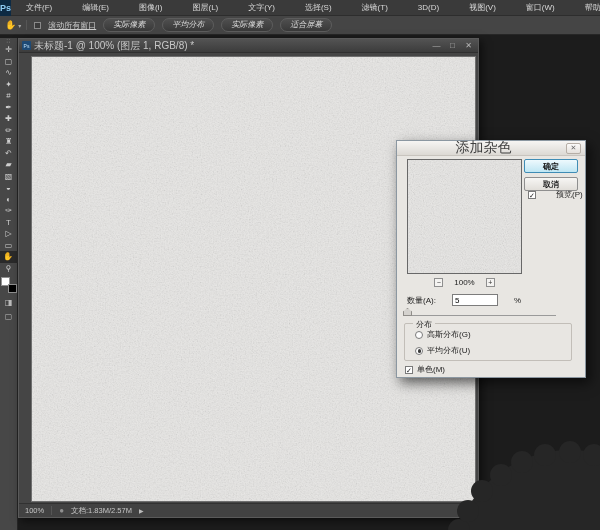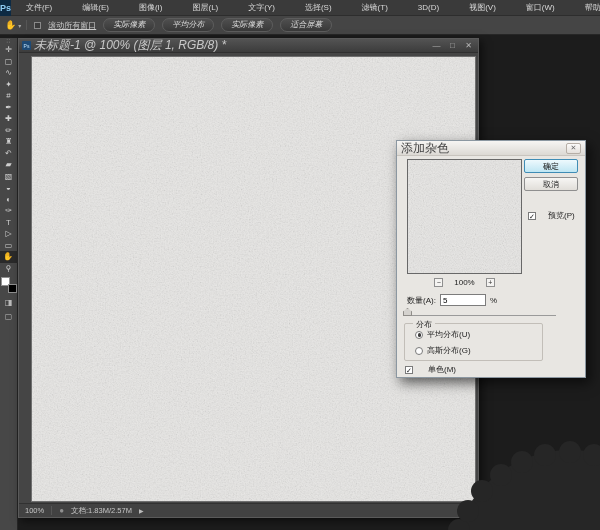--- a/index.html
+++ b/index.html
@@ -39,71 +39,71 @@
   .sw-fg { position:absolute; left:0; top:0; width:9px; height:9px; border:1px solid #909090; }
   .sw-bg { position:absolute; right:0; bottom:0; width:9px; height:9px; border:1px solid #909090; }
   .mode-icon { color:#bbbbbb; font-size:8px; margin-top:5px; }
   
   .docwin { position:absolute; left:18px; top:2px; width:461px; height:480px;
     background:#444444; border:1px solid #5a5a5a; box-shadow:3px 3px 8px rgba(0,0,0,.55); }
   .doc-titlebar { height:14px; background:linear-gradient(#535353,#3c3c3c);
     display:flex; align-items:center; gap:3px; padding:0 3px; border-bottom:1px solid #2f2f2f; }
   .doc-icon { width:9px; height:9px; background:#1e4a75; color:#bfe0f7; font-size:5px;
     display:flex; align-items:center; justify-content:center; border-radius:1px; flex:0 0 auto; }
-  .doc-title { font-size:12px; color:#c8c8c8; flex:1; white-space:nowrap; overflow:hidden;font-style:italic; }
+  .doc-title { font-size:10px; color:#c8c8c8; flex:1; white-space:nowrap; overflow:hidden; }
   .winbtn { width:13px; font-size:8px; color:#b5b5b5; text-align:center; line-height:12px; }
   .doc-content { position:absolute; top:14px; left:0; right:0; bottom:0; background:#454545; }
   .canvas { position:absolute; left:12px; top:3px; right:2px; bottom:15px; border:1px solid #6f6f6f; }
   .canvas svg, .preview-frame svg { display:block; width:100%; height:100%; }
   .doc-status { position:absolute; left:0; right:0; bottom:0; height:14px; background:#424242;
     border-top:1px solid #313131; display:flex; align-items:center; gap:7px;
     padding:0 6px; font-size:7.5px; color:#c6c6c6; }
   .status-zoom { padding-right:7px; border-right:1px solid #565656; }
   .status-icon { font-size:8px; color:#8f8f8f; }
   .status-arrow { font-size:6px; color:#bbbbbb; }
   
   .dialog { position:absolute; left:396px; top:104px; width:190px; height:238px;
     background:#e8e6e2; border:1px solid #8b97a1; box-shadow:4px 5px 12px rgba(0,0,0,.6);
     font-size:8px; color:#1c1c1c; z-index:40; }
   .dlg-title { height:15px; background:linear-gradient(#f6f5f3,#dcd9d4);
     border-bottom:1px solid #c8c4be; display:flex; align-items:center; padding:0 4px; }
-  .dlg-title-text { flex:1; font-size:12px; color:#3f3f3f; }
+  .dlg-title-text { flex:1; font-size:14px; color:#3f3f3f;text-align:center; }
   .dlg-close { width:15px; height:11px; border:1px solid #b6aea6; border-radius:2px;
     background:linear-gradient(#fbfaf9,#e5e1dc); color:#6b6b6b; font-size:7px;
     display:flex; align-items:center; justify-content:center; }
   .dlg-body { position:absolute; top:15px; left:0; right:0; bottom:0; }
   .preview-frame { position:absolute; left:10px; top:3px; width:115px; height:115px; border:1px solid #686868; }
   .zoomrow { position:absolute; left:10px; top:122px; width:115px;
     display:flex; align-items:center; justify-content:center; gap:11px; }
   .zoom-btn { width:9px; height:9px; border:1px solid #8f8f8f; background:#f4f3f1;
     font-size:7px; line-height:7px; text-align:center; color:#333; }
   .zoom-val { font-size:8px; color:#222; }
-  .amount-row { position:absolute; left:10px; top:138px; display:flex; align-items:center; gap:4px; }
+  .amount-row { position:absolute; left:10px; top:138px; display:flex; align-items:center; gap:16px; }
   .amount-input { width:46px; height:12px; border:1px solid #7c7c7c; background:#ffffff;
     font-size:8px; padding:0 2px; font-family:inherit; }
   .slider-track { position:absolute; left:9px; top:159px; width:150px; height:1px; background:#9a9a9a; }
   .slider-handle { position:absolute; left:6px; top:152px; width:9px; height:8px; background:#d4d2ce;
     box-shadow:inset 0 0 0 1px #8f8d89;
     clip-path:polygon(50% 0,100% 45%,100% 100%,0 100%,0 45%); }
-  .groupbox { position:absolute; left:7px; top:167px; width:139px; height:38px;
+  .groupbox { position:absolute; left:7px; top:167px; width:168px; height:38px;
     border:1px solid #c2beb8; border-radius:2px; }
   .group-legend { position:absolute; top:-5px; left:8px; background:#e8e6e2; padding:0 3px; font-size:8px; }
   .radio-row { display:flex; align-items:center; gap:4px; margin:5px 0 0 10px; }
   .radio { width:8px; height:8px; border-radius:50%; border:1px solid #7a7a7a;
     background:#fdfdfd; position:relative; flex:0 0 auto; }
   .radio.sel::after { content:""; position:absolute; left:1.5px; top:1.5px; width:3.5px; height:3.5px;
     border-radius:50%; background:#3b3b3b; }
   .cbx { width:8px; height:8px; border:1px solid #7a7a7a; background:#ffffff;
     font-size:7px; line-height:7px; text-align:center; color:#1a1a1a; flex:0 0 auto; }
-  .mono-row { position:absolute; left:8px; top:208px; display:flex; align-items:center; gap:15px; }
+  .mono-row { position:absolute; left:8px; top:208px; display:flex; align-items:center; gap:4px; }
   .dlg-btn { position:absolute; right:7px; width:54px; height:14px; font-size:8px;
-    display:flex; align-items:center; justify-content:center; border-radius:2px; }
+    display:flex; align-items:center; justify-content:center; border-radius:2px;font-weight:bold; }
   .btn-ok { top:3px; border:1px solid #3f8cb5; background:linear-gradient(#eef9fd,#bfe6f3); color:#111; }
   .btn-cancel { top:21px; border:1px solid #8f8f8f; background:linear-gradient(#f7f6f4,#e1ded9);margin-left:48px; }
-  .preview-cb-row { position:absolute; left:131px; top:54px; display:flex; align-items:center; gap:12px; }
+  .preview-cb-row { position:absolute; left:131px; top:33px; display:flex; align-items:center; gap:20px; }
   
   .blob { position:absolute; right:0; bottom:0; width:160px; height:100px; z-index:60; }
 </style>
 </head>
 <body>
 
 <div class="menubar">
   <div class="pslogo">Ps</div>
   <span class="menu-item">文件(F)</span>
   <span class="menu-item">编辑(E)</span>
@@ -259,26 +259,26 @@
       <div class="amount-row">
         <span>数量(A):</span>
         <input class="amount-input" value="5" style="">
         <span>%</span>
       </div>
       <div class="slider-track"></div>
       <div class="slider-handle"></div>
       <div class="groupbox">
         <span class="group-legend">分布</span>
         <div class="radio-row">
+          <span class="radio"></span>
+          <span>高斯分布(G)</span>
+        </div>
+        <div class="radio-row">
           <span class="radio sel"></span>
           <span>平均分布(U)</span>
-        </div>
-        <div class="radio-row">
-          <span class="radio"></span>
-          <span>高斯分布(G)</span>
         </div>
       </div>
       <div class="mono-row">
         <span class="cbx">✓</span>
         <span>单色(M)</span>
       </div>
       <div class="dlg-btn btn-ok">确定</div>
       <div class="dlg-btn btn-cancel">取消</div>
       <div class="preview-cb-row">
         <span class="cbx">✓</span>

